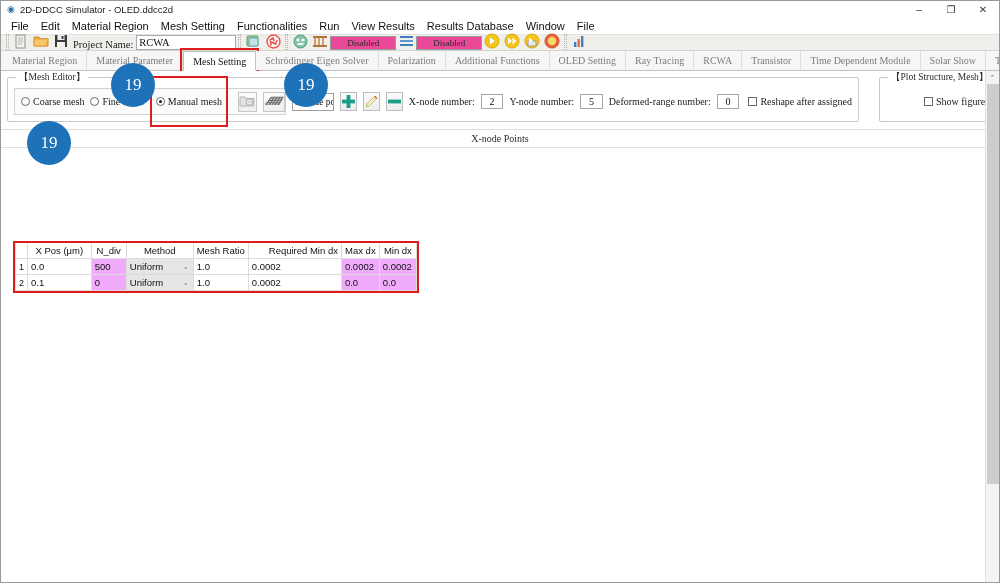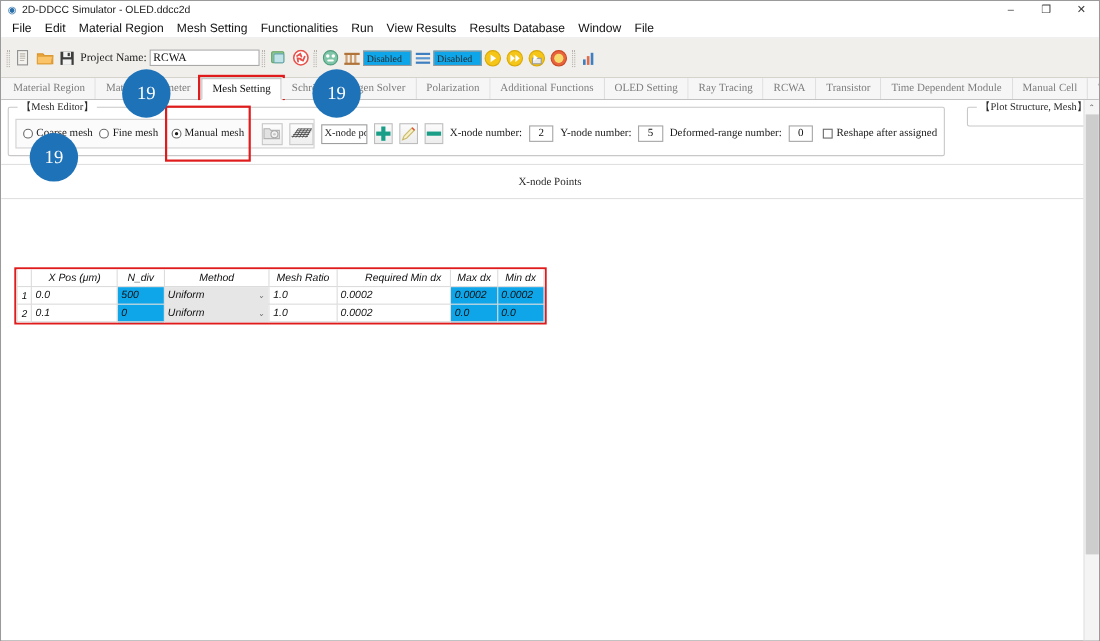--- a/index.html
+++ b/index.html
@@ -57,23 +57,23 @@
     background: #ffffff;
     font-size: 11px;
     color: #101010;
     padding-left: 4px;
     border-bottom: 1px solid #e4e4e4;
   }
   .menuitem { padding: 1px 6px; white-space: nowrap; }
 
   
   .toolbar {
-    height: 36px;
+    height: 16px;
     display: flex;
-    align-items: center;
+    align-items: flex-end;
     background: #f1efeb;
     border-bottom: 1px solid #d6d2cc;
     padding-left: 3px;
     font-size: 10.5px;
     color: #1a1a1a;
   }
   .tb-grip {
     width: 3px; height: 16px;
     border-left: 1px dotted #b5b1ab;
     border-right: 1px dotted #b5b1ab;
@@ -95,25 +95,25 @@
     font-size: 10.5px;
     font-family: "Liberation Serif", serif;
     padding: 0 2px;
     line-height: 13px;
     color: #101010;
   }
   .combo-sm {
     height: 14px;
     min-width: 44px;
     border: 1px solid #9a9a9a;
-    background: #0ea5e9;
+    background: #ec4899;
     font-size: 9px;
     font-family: "Liberation Serif", serif;
     display: flex; align-items: center;
-    padding: 0 2px;
+    padding: 0 16px;
     overflow: hidden;
     white-space: nowrap;
     color: #2a2a2a;
   }
 
   
   .tabstrip {
     height: 20px;
     display: flex;
     align-items: flex-end;
@@ -268,38 +268,37 @@
     width: 22px; height: 19px;
     border: 1px solid #bdbdbd;
     background: linear-gradient(#fbfbfb,#ededed);
     display: inline-flex;
     align-items: center; justify-content: center;
   }
 
   
   .xnode-bar {
     margin-top: 7px;
-    height: 32px;
+    height: 19px;
     border-top: 1px solid #e0e0e0;
     border-bottom: 1px solid #e0e0e0;
     display: flex;
     align-items: center;
     justify-content: center;
     font-size: 10px;
     font-family: "Liberation Serif", serif;
     color: #2a2a2a;
     background: #ffffff;
   }
 
   
   .table-wrap {
     position: absolute;
-    left: 12px; top: 152px;
-    width: 484px;
-    font-style: italic;
+    left: 12px; top: 170px;
+    width: 406px;
   }
   table.mesh {
     border-collapse: collapse;
     width: 100%;
     font-size: 9.5px;
     font-family: "Liberation Sans", sans-serif;
     background: #ffffff;
   }
   table.mesh th {
     font-weight: normal;
@@ -321,21 +320,21 @@
   }
   td.rowhdr {
     width: 10px;
     text-align: center;
     background: #ffffff;
     border: none;
     color: #101010;
     font-size: 9px;
   }
   th.corner { border: none; background:#fff; width:10px; }
-  td.green { background: #0ea5e9; }
+  td.green { background: #f0abfc; }
   td.combo {
     background: #e6e6e6;
     position: relative;
     padding-right: 14px;
     margin-top: 48px;
   }
   td.combo .carat {
     position: absolute;
     right: 4px; top: 50%;
     transform: translateY(-50%);
@@ -520,21 +519,21 @@
     <div class="tab">Material Parameter</div>
     <div class="tab active redbox">Mesh Setting</div>
     <div class="tab">Schrödinger Eigen Solver</div>
     <div class="tab">Polarization</div>
     <div class="tab">Additional Functions</div>
     <div class="tab">OLED Setting</div>
     <div class="tab">Ray Tracing</div>
     <div class="tab">RCWA</div>
     <div class="tab">Transistor</div>
     <div class="tab">Time Dependent Module</div>
-    <div class="tab">Manual Cell</div>
+    <div class="tab">Solar Show</div>
     <div class="tab">Thermal</div>
 
   </div>
 
   <div class="content">
 
     <div class="panelrow">
 
       <div class="group" style="width:852px;">
         <div class="group-title">【Mesh Editor】</div>
@@ -606,20 +605,41 @@
 
           <label class="radio-wrap" style="margin-left:3px;">
             <span class="chk"></span>
             <span>Reshape after assigned</span>
           </label>
         </div>
       </div>
 
       <div class="group plot-group" style="width:114px;padding-left:44px;">
         <div class="group-title">【Plot Structure, Mesh】</div>
+        <div style="display:flex; align-items:center; gap:5px; height:27px;">
+          <label class="radio-wrap">
+            <span class="chk"></span>
+            <span>Show figure</span>
+          </label>
+          <div class="btn-icon">
+            <svg width="15" height="15" viewBox="0 0 15 15">
+                <circle cx="7.5" cy="7.5" r="6.3" fill="#fff" stroke="#e8524c" stroke-width="1.4"></circle>
+                <path d="M4 6l3-2 1 2.5M11 6.5l-1.5 3.5-2.5-1M5 11l-.5-3 3 .5" stroke="#e8524c" stroke-width="1.6" fill="none" stroke-linecap="round"></path>
+              </svg>
+          </div>
+          <div class="btn-icon">
+            <svg width="15" height="15" viewBox="0 0 15 15">
+                <rect x="1" y="1" width="13" height="13" fill="#e8604c"></rect>
+                <rect x="3" y="3" width="3.6" height="3.6" fill="#fff"></rect>
+                <rect x="8.4" y="3" width="3.6" height="3.6" fill="#fff"></rect>
+                <rect x="3" y="8.4" width="3.6" height="3.6" fill="#fff"></rect>
+                <rect x="8.4" y="8.4" width="3.6" height="3.6" fill="#fff"></rect>
+              </svg>
+          </div>
+        </div>
       </div>
     </div>
 
     <div class="xnode-bar">
       <span>X-node Points</span>
     </div>
 
     <div class="table-wrap redbox2">
       <table class="mesh">
         <thead>

